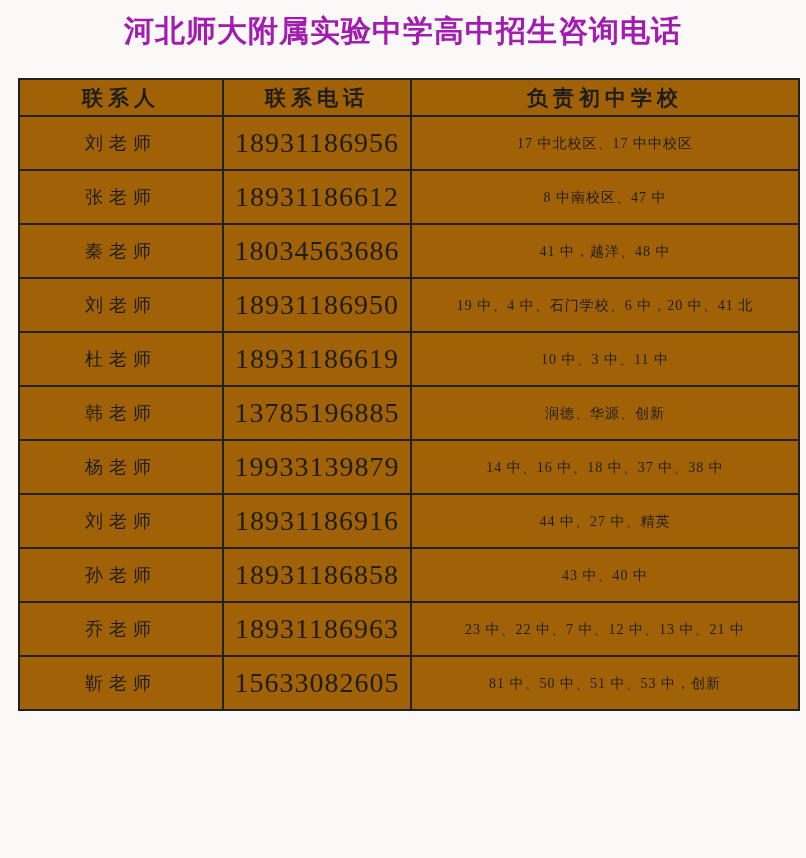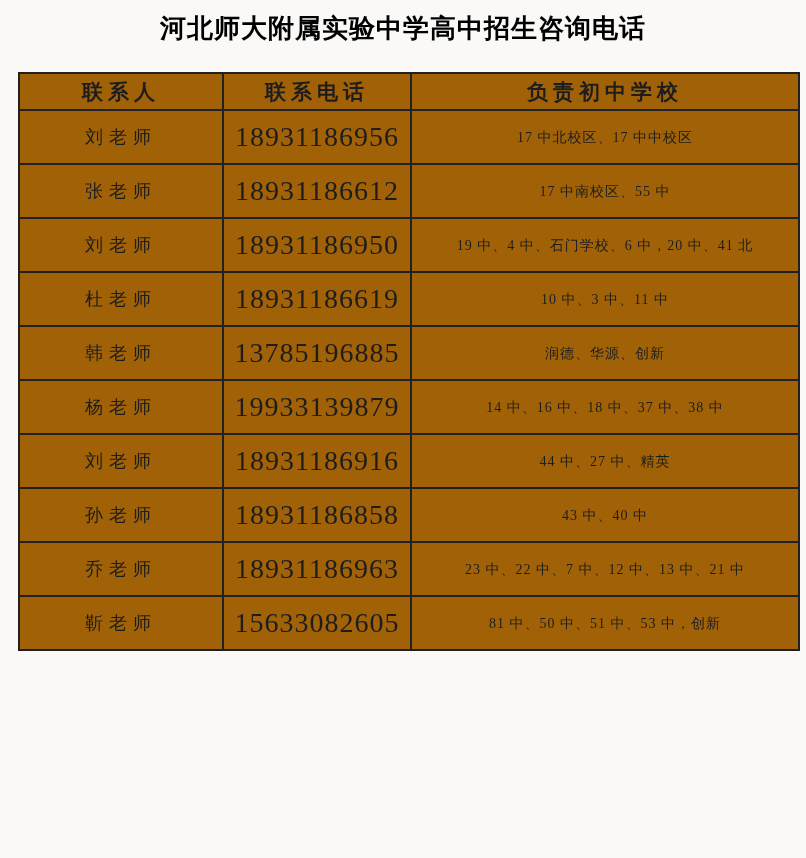--- a/index.html
+++ b/index.html
@@ -13,23 +13,23 @@
     color: #1d1d1d;
     font-family: "Liberation Serif", "DejaVu Serif", serif;
     overflow: hidden;
   }
   .page-title {
     margin: 0;
     padding-top: 11px;
     text-align: center;
     font-family: "Liberation Sans", "DejaVu Sans", sans-serif;
     font-weight: 700;
-    font-size: 26px;
+    font-size: 30px;
     letter-spacing: 1px;
-    color: #000000;
+    color: #a21caf;
   }
   table.contacts {
     border-collapse: collapse;
     table-layout: fixed;
     width: 780px;
     margin: 26px 8px 0 18px;
   }
   col.c-name   { width: 204px; }
   col.c-phone  { width: 188px; }
   col.c-school { width: 388px; }
@@ -87,21 +87,26 @@
   </thead>
   <tbody>
     <tr>
       <td class="name-cell">刘老师</td>
       <td class="phone-cell">18931186956</td>
       <td class="schools-cell"><span>17 中北校区、17 中中校区</span><strong></strong></td>
     </tr>
     <tr>
       <td class="name-cell">张老师</td>
       <td class="phone-cell">18931186612</td>
-      <td class="schools-cell"><span>17 中南校区、55 中</span><strong></strong></td>
+      <td class="schools-cell"><span>8 中南校区、47 中</span><strong></strong></td>
+    </tr>
+    <tr>
+      <td class="name-cell">秦老师</td>
+      <td class="phone-cell">18034563686</td>
+      <td class="schools-cell"><span>41 中，越洋、48 中</span><strong></strong></td>
     </tr>
     <tr>
       <td class="name-cell">刘老师</td>
       <td class="phone-cell">18931186950</td>
       <td class="schools-cell"><span>19 中、4 中、石门学校、6 中，20 中、41 北</span><strong></strong></td>
     </tr>
     <tr>
       <td class="name-cell">杜老师</td>
       <td class="phone-cell">18931186619</td>
       <td class="schools-cell"><span>10 中、3 中、11 中</span><strong></strong></td>

